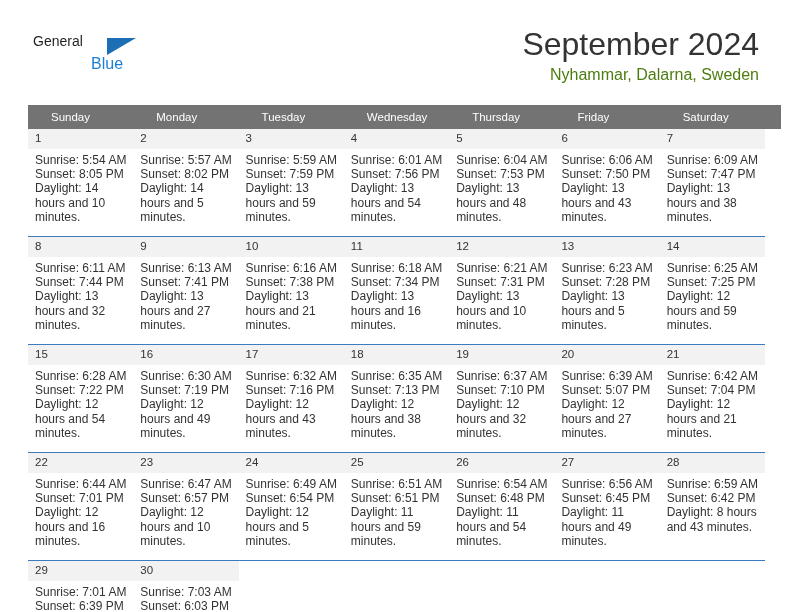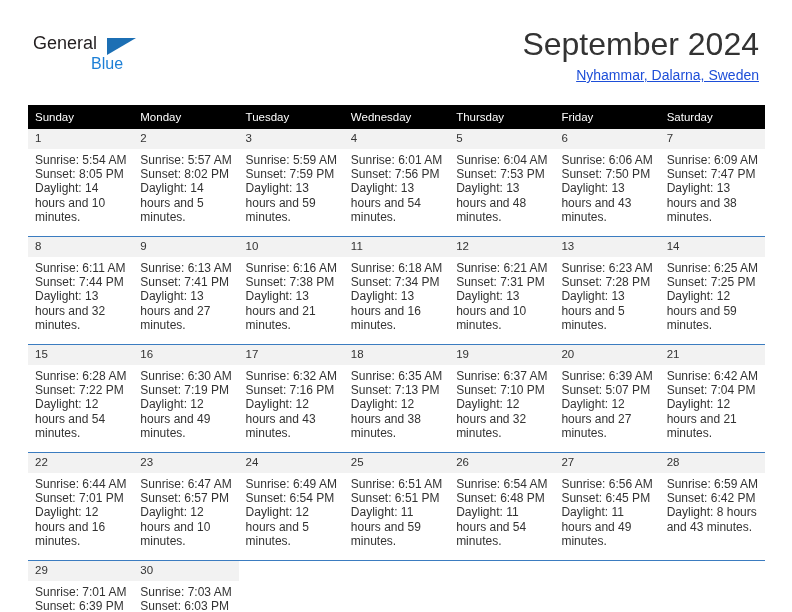--- a/index.html
+++ b/index.html
@@ -33,21 +33,21 @@
     position: absolute;
     left: 33px;
     top: 33px;
     width: 180px;
     height: 50px;
   }
   .logo-general {
     position: absolute;
     left: 0;
     top: 0;
-    font-size: 18px;
+    font-size: 14px;
     letter-spacing: 0px;
     color: #231f20;
     font-family: "Liberation Sans", sans-serif;
   }
   .logo-tri {
     position: absolute;
     left: 74px;
     top: 5px;
     width: 0;
     height: 0;
@@ -68,39 +68,39 @@
     top: 28px;
     text-align: right;
   }
   .cal-title {
     font-size: 32px;
     color: #333333;
     line-height: 32px;
     white-space: nowrap;
   }
   .cal-subtitle {
-    font-size: 14px;
-    color: #1d4ed8;
+    font-size: 16px;
+    color: #4d7c0f;
     line-height: 20px;
     margin-top: 5px;
     white-space: nowrap;
-    text-decoration: underline;
   }
 
   
   .calendar {
     position: absolute;
     left: 28px;
     top: 105px;
     width: 737px;
   }
   .weekday-row {
     display: flex;
     width: 100%;
-    background: #000000;
+    background: #737373;
+    padding-left: 16px;
   }
   .weekday {
     flex: 1 1 0;
     box-sizing: border-box;
     padding: 5px 0 5px 7px;
     font-size: 11.5px;
     color: #ffffff;
     line-height: 14px;
     white-space: nowrap;
   }

